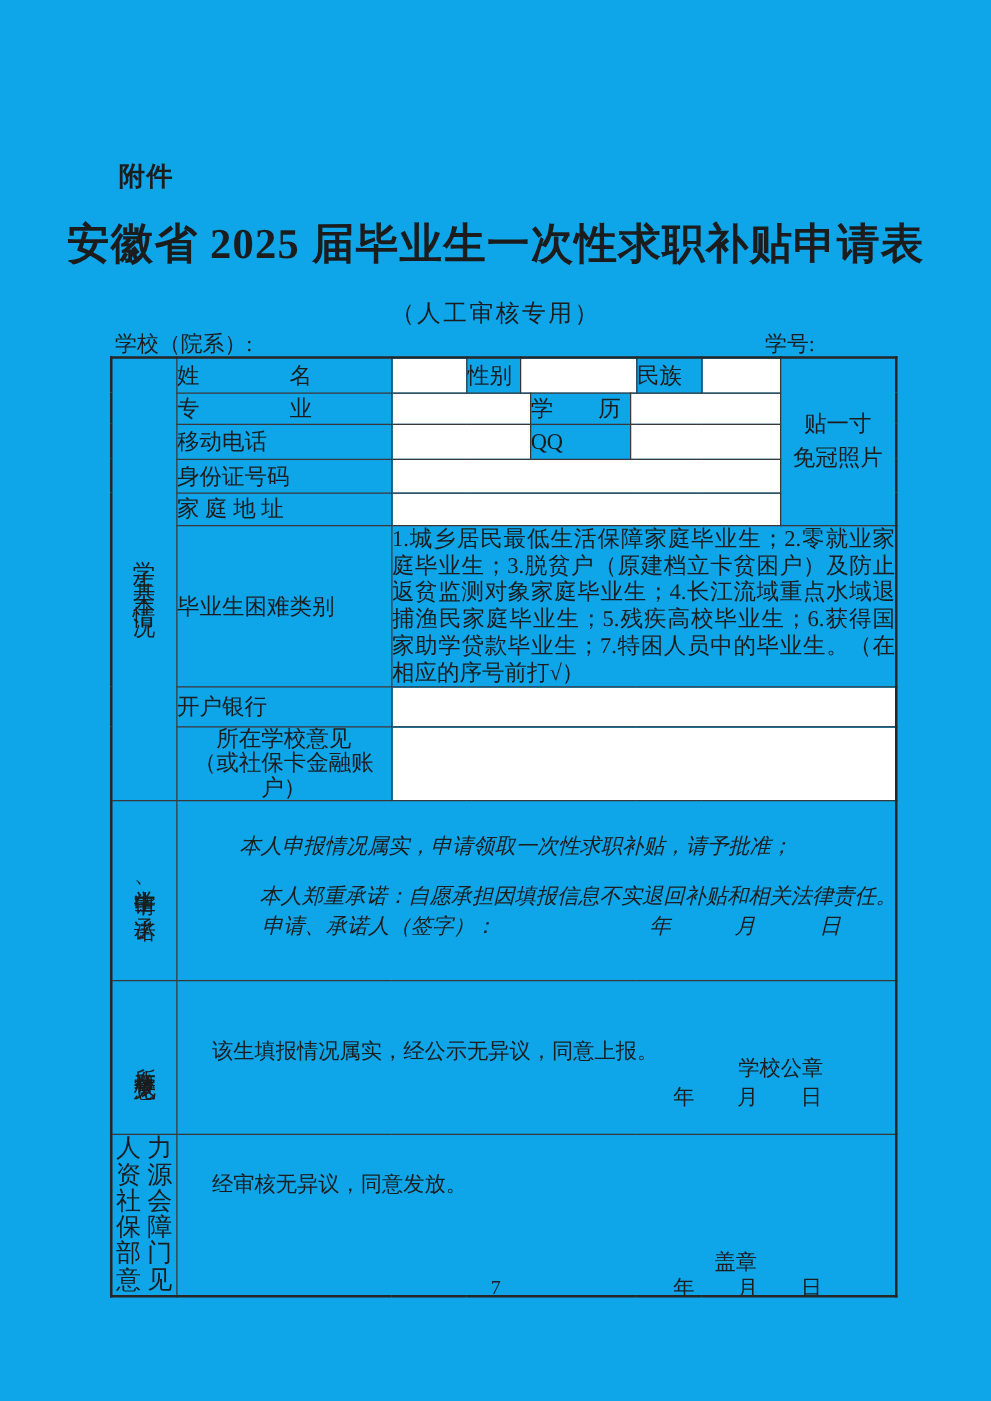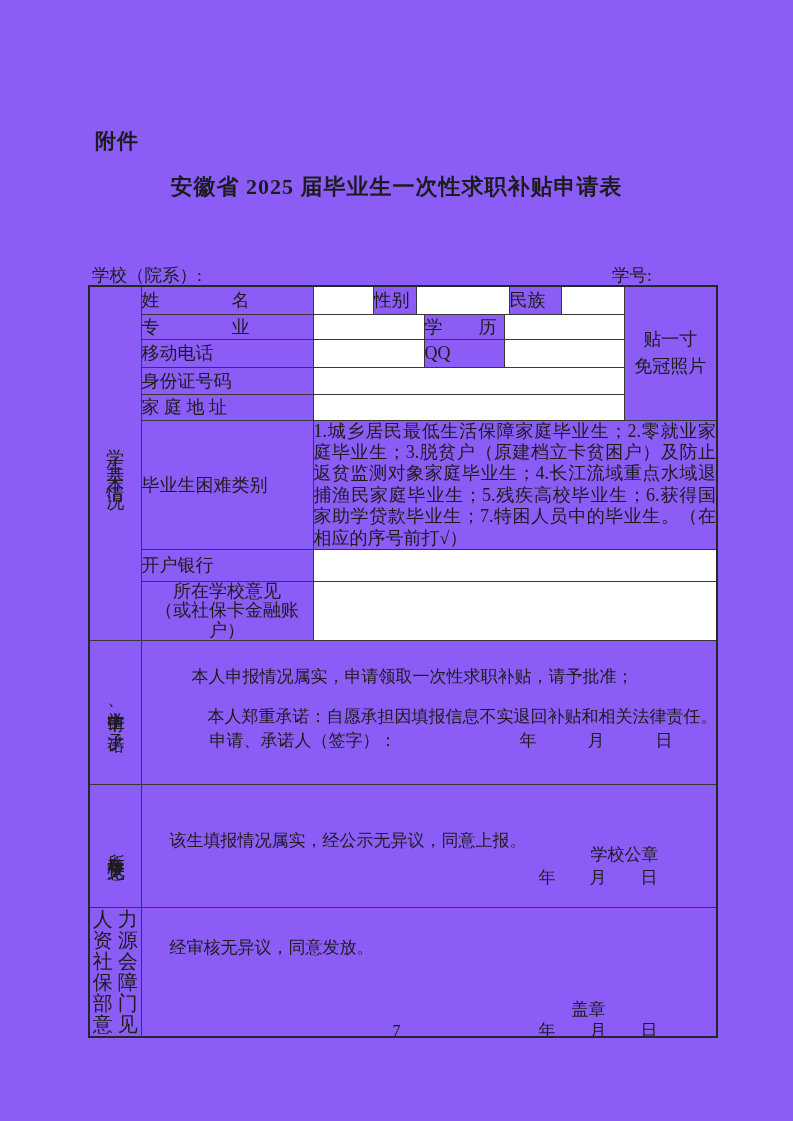--- a/index.html
+++ b/index.html
@@ -1,22 +1,22 @@
 <!DOCTYPE html>
 <html><head>
 <meta charset="utf-8">
 <style>
   html,body{margin:0;padding:0;background:#ffffff;}
   .sheet{
-    position:relative;width:793px;height:1121px;background:#8b5cf6;
+    position:relative;width:793px;height:1121px;background:#0ea5e9;
     font-family:"Liberation Serif","DejaVu Serif",serif;color:#1c1c1c;overflow:hidden;
   }
   .attachment{position:absolute;left:95px;top:127px;font-size:21px;font-weight:bold;letter-spacing:1px;}
   .title{position:absolute;left:0;top:172px;width:100%;margin:0;text-align:center;
-         font-size:22px;font-weight:bold;letter-spacing:1px;}
+         font-size:34px;font-weight:bold;letter-spacing:1px;}
   .subtitle{position:absolute;left:0;top:238px;width:100%;text-align:center;
             font-size:19px;letter-spacing:2px;}
   .schoolline{position:absolute;left:0;top:263px;width:100%;font-size:17.5px;}
   .schoolline .sl{position:absolute;left:92px;top:0;}
   .schoolline .sn{position:absolute;left:612px;top:0;}
 
   table.form{
     position:absolute;left:88px;top:285px;width:628px;
     border-collapse:collapse;table-layout:fixed;
     border:2px solid #262626;
@@ -45,20 +45,21 @@
   .r9{height:143px;} .r10{height:122px;} .r11{height:128px;}
   .pageno{position:absolute;left:0;top:1022px;width:100%;text-align:center;font-size:16px;}
 </style>
 </head>
 <body>
 
 <div class="sheet">
 
   <div class="attachment">附件</div>
   <h1 class="title">安徽省 2025 届毕业生一次性求职补贴申请表</h1>
+  <div class="subtitle">（人工审核专用）</div>
 
   <div class="schoolline">
     <span class="sl">学校（院系）:</span>
     <span class="sn">学号:</span>
   </div>
 
   <table class="form">
     <colgroup>
       <col style="width:52px">
         <col style="width:172px">
@@ -129,21 +130,21 @@
         </div>
       </td>
       <td class="val" colspan="8"></td>
     </tr>
 
     <tr class="r9">
       <td class="stub">
         <span class="vtext v-pledge">学生申请、承诺</span>
       </td>
       <td class="op" colspan="9">
-        <div class="opbox" style="height:143px;">
+        <div class="opbox" style="height:143px;font-style:italic;">
           <span style="left:50px;top:24px;">本人申报情况属实，申请领取一次性求职补贴，请予批准；</span>
           <span style="left:66px;top:48px;margin-top:16px;">本人郑重承诺：自愿承担因填报信息不实退回补贴和相关法律责任。</span>
           <span style="left:68px;top:88px;">申请、承诺人（签字）：</span>
           <span style="left:378px;top:88px;">年　　　月　　　日</span>
         </div>
       </td>
     </tr>
 
     <tr class="r10">
       <td class="stub">

